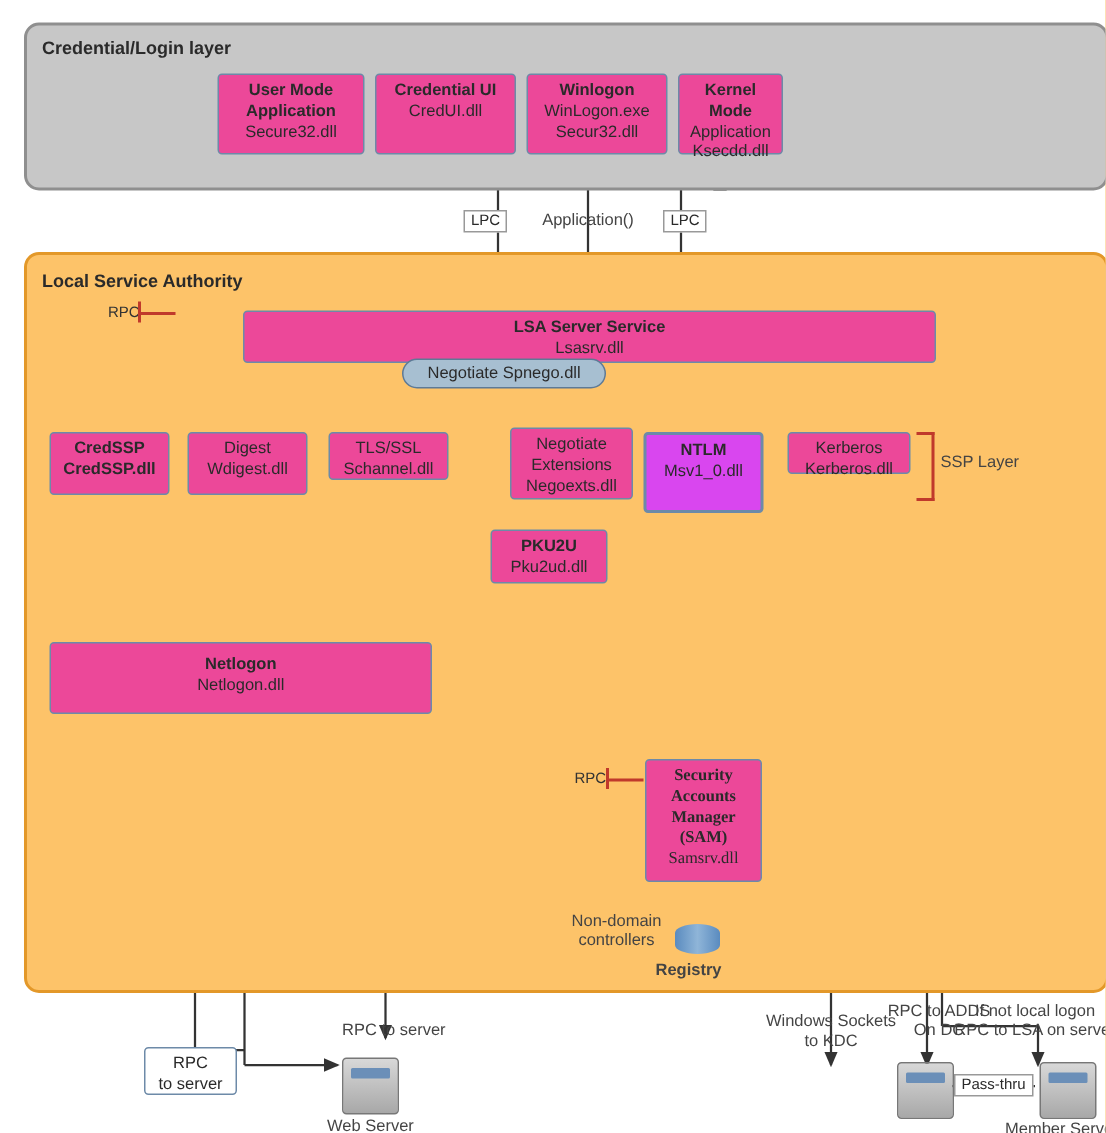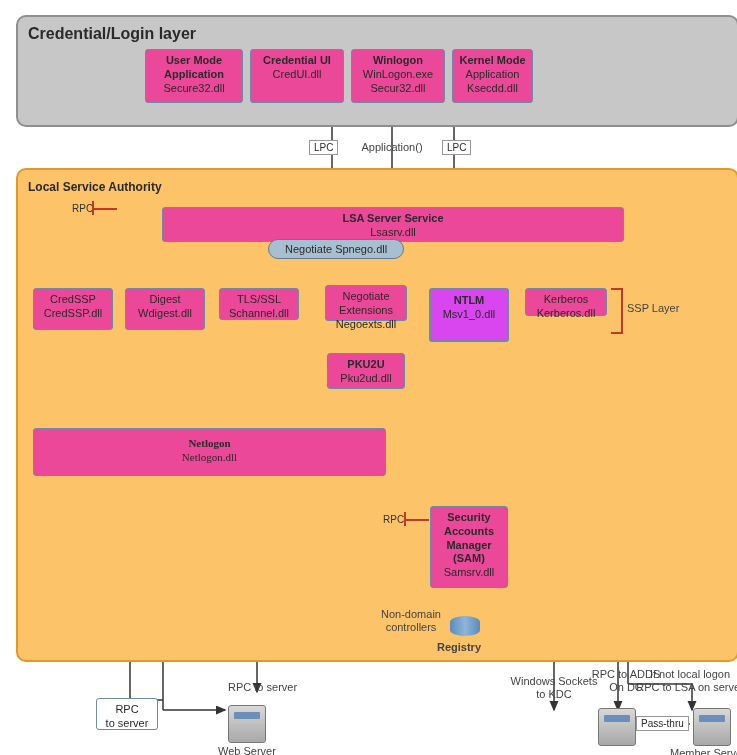--- a/index.html
+++ b/index.html
@@ -21,21 +21,21 @@
     box-sizing: border-box;
   }
   .cred-layer {
     left: 6px; top: 5px; width: 723px; height: 112px;
     background: #c7c7c7;
     border: 2px solid #8f8f8f;
     padding: 8px 10px;
   }
   .cred-title {
     font-weight: bold;
-    font-size: 16px;
+    font-size: 12px;
     margin-bottom: 9px;
   }
   .lsa-layer {
     left: 6px; top: 158px; width: 723px; height: 494px;
     background: #fdc369;
     border: 2px solid #e39829;
     padding: 10px 10px;
   }
   .lsa-title {
     font-weight: bold;
@@ -205,21 +205,21 @@
   </div>
   <div class="box" style="left:240px; top:39px; width:94px; height:54px;">
     <b>Credential UI</b><br>
     <span>CredUI.dll</span>
   </div>
   <div class="box" style="left:341px; top:39px; width:94px; height:54px;">
     <b>Winlogon</b><br>
     <span>WinLogon.exe</span><br>
     <span>Secur32.dll</span>
   </div>
-  <div class="box" style="left:442px; top:39px; width:81px; height:54px;">
+  <div class="box" style="left:442px; top:39px; width:70px; height:54px;">
     <b>Kernel Mode</b><br>
     <span>Application</span><br>
     <span>Ksecdd.dll</span>
   </div>
 
   <div class="label-small" style="left:299px; top:130px;">LPC</div>
   <div class="text-label" style="left:338px; top:131px; width:88px;">Application()</div>
   <div class="label-small" style="left:432px; top:130px;">LPC</div>
 
   <div class="layer-box lsa-layer">
@@ -229,33 +229,33 @@
   <div class="rpc-text" style="left:62px; top:193px;">RPC</div>
   <div class="rpc-bar" style="left:82px; top:198px; width:25px;"></div>
   <div class="rpc-cap" style="left:82px; top:191px;"></div>
 
   <div class="box" style="left:108px; top:197px; width:462px; height:35px;margin-left:44px;">
     <b>LSA Server Service</b><br>
     <span>Lsasrv.dll</span>
   </div>
   <div class="pill" style="left:258px; top:229px;">Negotiate Spnego.dll</div>
 
-  <div class="box" style="left:23px; top:278px; width:80px; height:42px;">
+  <div class="box" style="left:23px; top:278px; width:80px; height:42px;font-weight:bold;">
     <span>CredSSP</span><br>
     <span>CredSSP.dll</span>
   </div>
   <div class="box" style="left:115px; top:278px; width:80px; height:42px;">
     <span>Digest</span><br>
     <span>Wdigest.dll</span>
   </div>
   <div class="box" style="left:209px; top:278px; width:80px; height:32px;">
     <span>TLS/SSL</span><br>
     <span>Schannel.dll</span>
   </div>
-  <div class="box" style="left:315px; top:275px; width:82px; height:36px;">
+  <div class="box" style="left:330px; top:275px; width:82px; height:48px;">
     <span>Negotiate</span><br>
     <span>Extensions</span><br>
     <span>Negoexts.dll</span>
   </div>
   <div class="box" style="left:419px; top:278px; width:80px; height:54px; background:#d946ef; border-width:2px;">
     <b>NTLM</b><br>
     <span>Msv1_0.dll</span>
   </div>
   <div class="box" style="left:515px; top:278px; width:82px; height:28px;">
     <span>Kerberos</span><br>
@@ -263,30 +263,30 @@
   </div>
 
   <div class="bracket" style="left:601px; top:278px; height:42px;"></div>
   <div class="text-label" style="left:617px; top:292px;">SSP Layer</div>
 
   <div class="box" style="left:317px; top:343px; width:78px; height:36px;">
     <b>PKU2U</b><br>
     <span>Pku2ud.dll</span>
   </div>
 
-  <div class="box" style="left:23px; top:418px; width:353px; height:48px; padding-top:8px;font-family:Liberation Serif, serif;">
+  <div class="box" style="left:23px; top:418px; width:255px; height:48px; padding-top:8px;">
     <b>Netlogon</b><br>
     <span>Netlogon.dll</span>
   </div>
 
   <div class="rpc-text" style="left:373px; top:504px;">RPC</div>
   <div class="rpc-bar" style="left:394px; top:509px; width:25px;"></div>
   <div class="rpc-cap" style="left:394px; top:502px;"></div>
 
-  <div class="box" style="left:420px; top:496px; width:78px; height:82px;">
+  <div class="box" style="left:420px; top:496px; width:78px; height:82px;font-family:Liberation Serif, serif;">
     <b>Security</b><br>
     <b>Accounts</b><br>
     <b>Manager</b><br>
     <b>(SAM)</b><br>
     <span>Samsrv.dll</span>
   </div>
 
   <div class="text-label" style="left:365px; top:598px; width:72px; white-space:pre-line;">Non-domain
 controllers</div>
 

